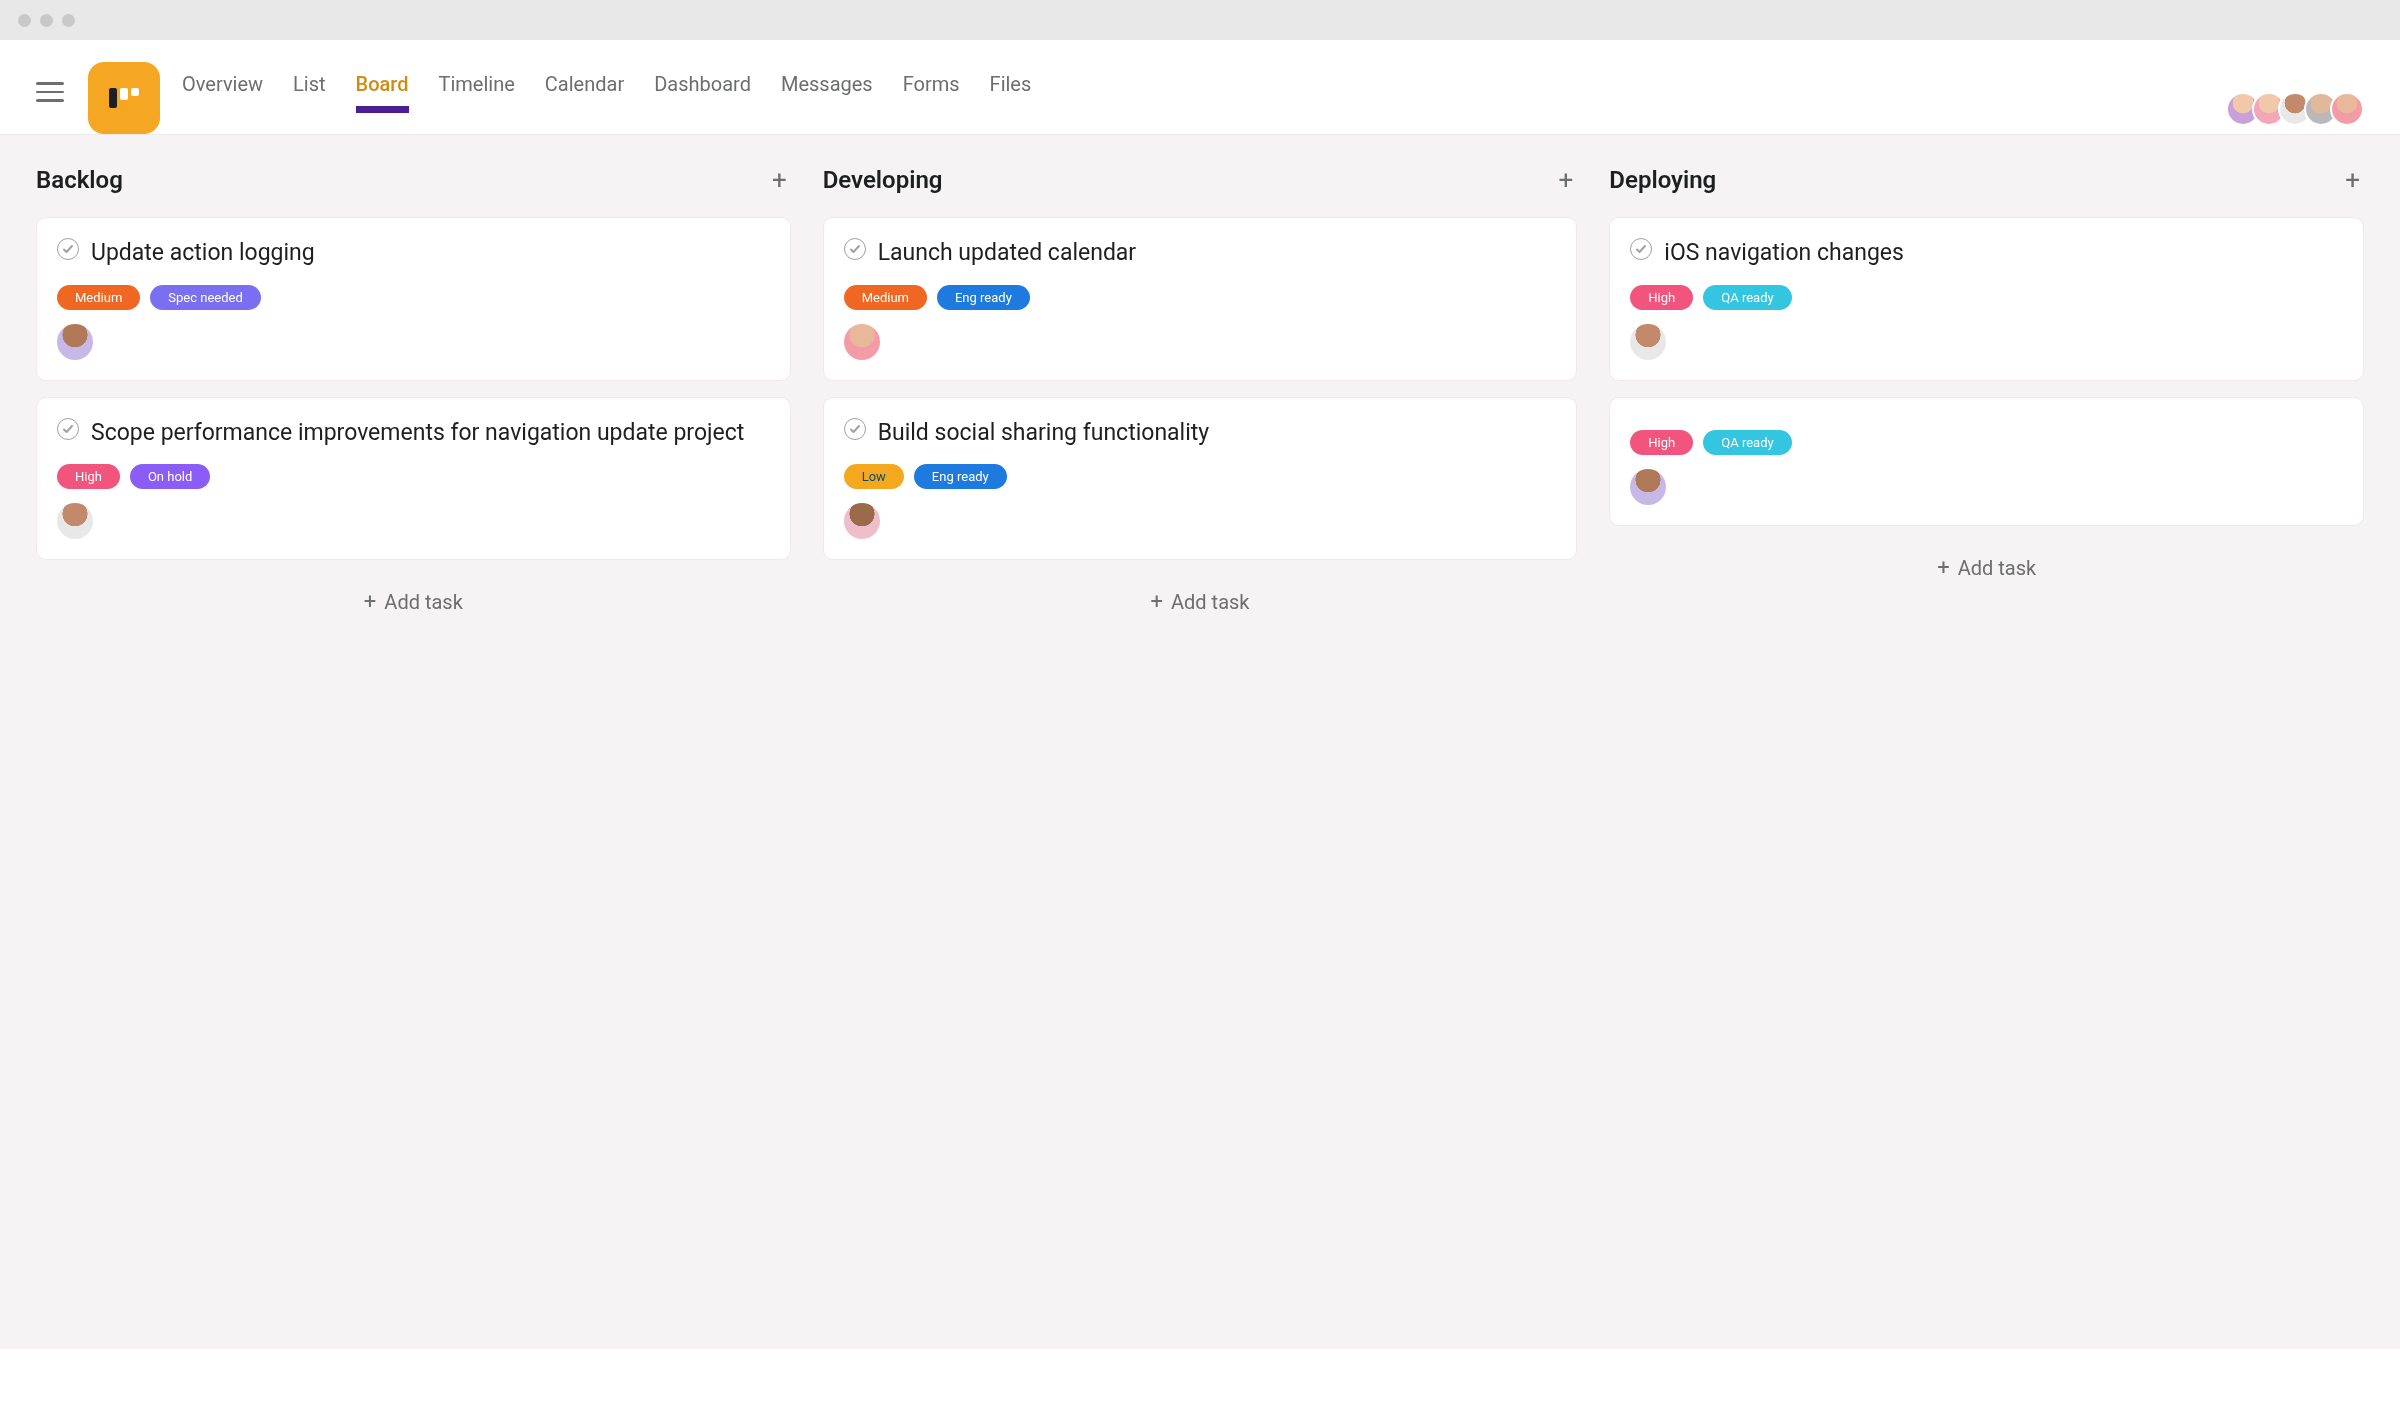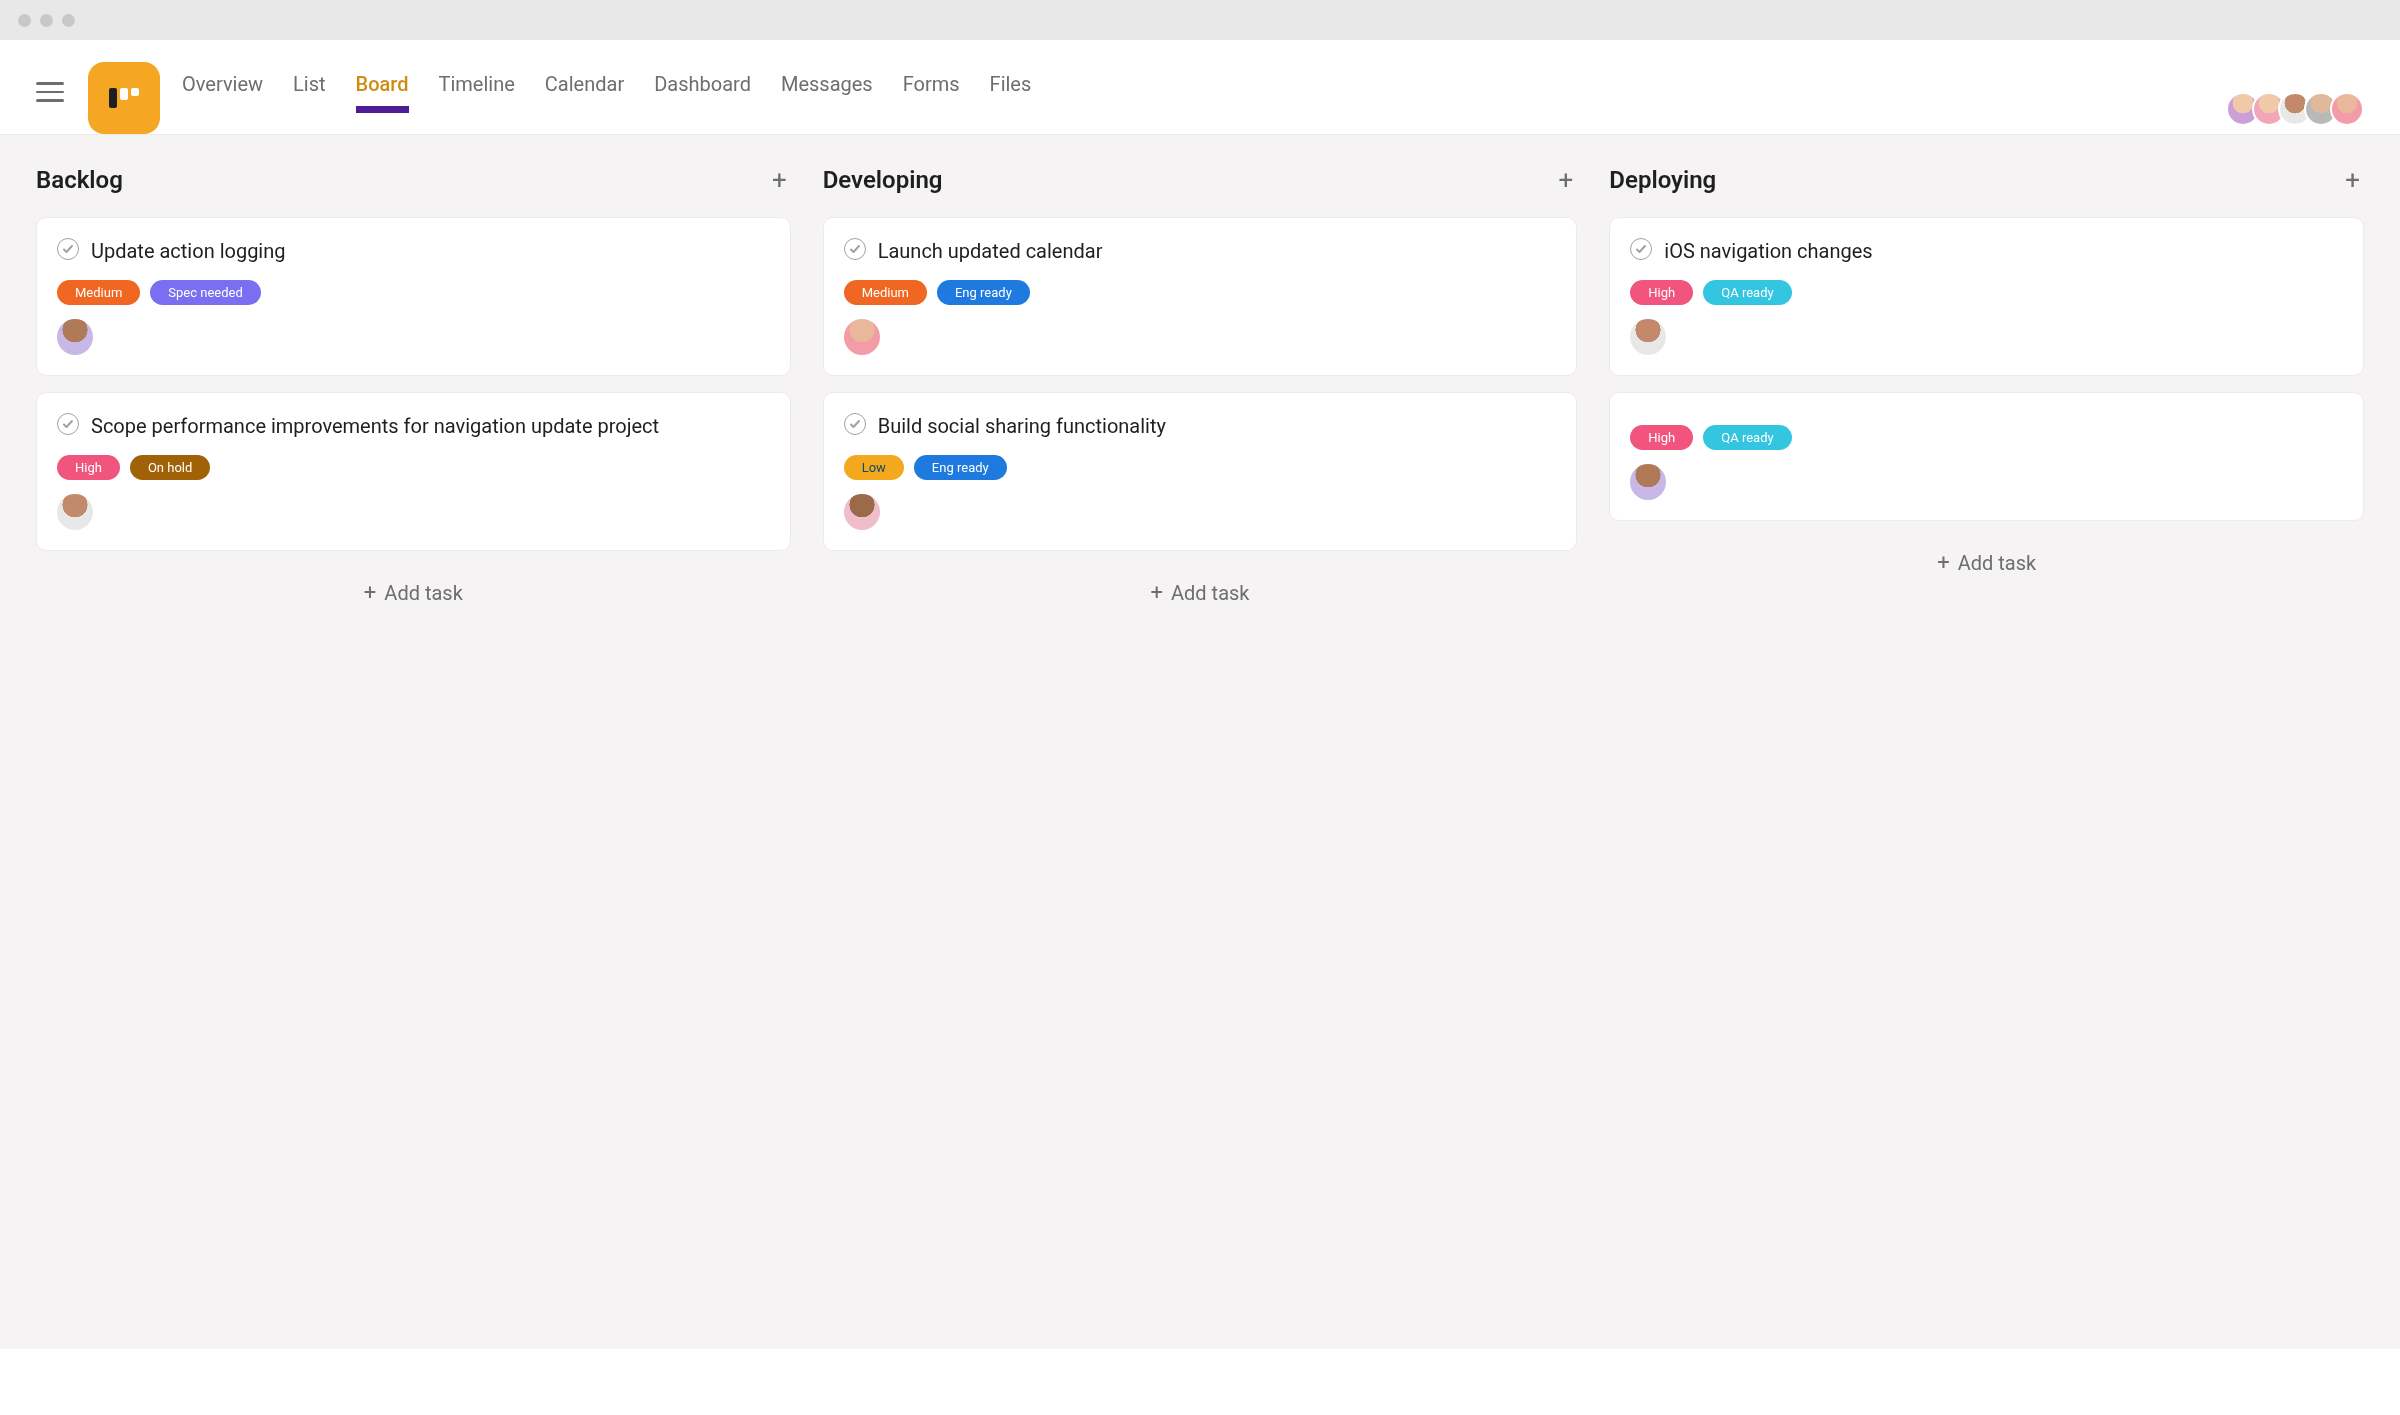--- a/index.html
+++ b/index.html
@@ -84,21 +84,21 @@
     background:#fff; border:1px solid #edeae9; border-radius: 10px;
     padding: 18px 20px 16px 20px; margin-bottom: 16px; cursor:pointer;
   }
   .card-title-row { display:flex; align-items:flex-start; gap:12px; }
   .check-circle {
     flex-shrink:0; width:22px; height:22px; border-radius:50%;
     border:1.8px solid #a2a0a2; margin-top:2px;
     display:flex; align-items:center; justify-content:center;
   }
   .check-circle svg { width:12px; height:12px; stroke:#a2a0a2; }
-  .card-title { font-size: 20px; line-height:1.5; }
+  .card-title { font-size: 23px; line-height:1.5; }
   .tags { display:flex; gap:10px; margin-top: 14px; flex-wrap:wrap; }
   .tag {
     font-size: 13px; padding: 5px 18px; border-radius: 999px; color:#fff;
   }
   .card .avatar { width:36px; height:36px; margin-top: 14px; border:none;}
   .add-task {
     display:flex; align-items:center; justify-content:center;
     gap:8px; color:#6d6e6f; font-size:20px; padding: 14px 0; cursor:pointer;
   }
   .add-task-plus { font-size:22px; line-height:1; }
@@ -181,21 +181,21 @@
         </div><span class="avatar av-7"></span></div>
       <div class="card"><div class="card-title-row">
           <span class="check-circle">
             <svg viewBox="0 0 12 12" fill="none" stroke-width="2" stroke-linecap="round" stroke-linejoin="round">
               <polyline points="2,6.5 4.5,9 10,3"></polyline>
             </svg>
           </span>
           <span class="card-title">Scope performance improvements for navigation update project</span>
         </div><div class="tags">
           <span class="tag" style="background: rgb(241, 84, 124);">High</span>
-          <span class="tag" style="background: #a16207; text-align: right;">On hold</span>
+          <span class="tag" style="background: #8b5cf6; text-align: right;">On hold</span>
         </div><span class="avatar av-6"></span></div>
       <div class="add-task">
         <span class="add-task-plus">+</span>
         <span>Add task</span>
       </div>
     </div>
     <div class="column">
       <div class="column-header">
         <span class="column-title">Developing</span>
         <span class="plus-btn">+</span>

